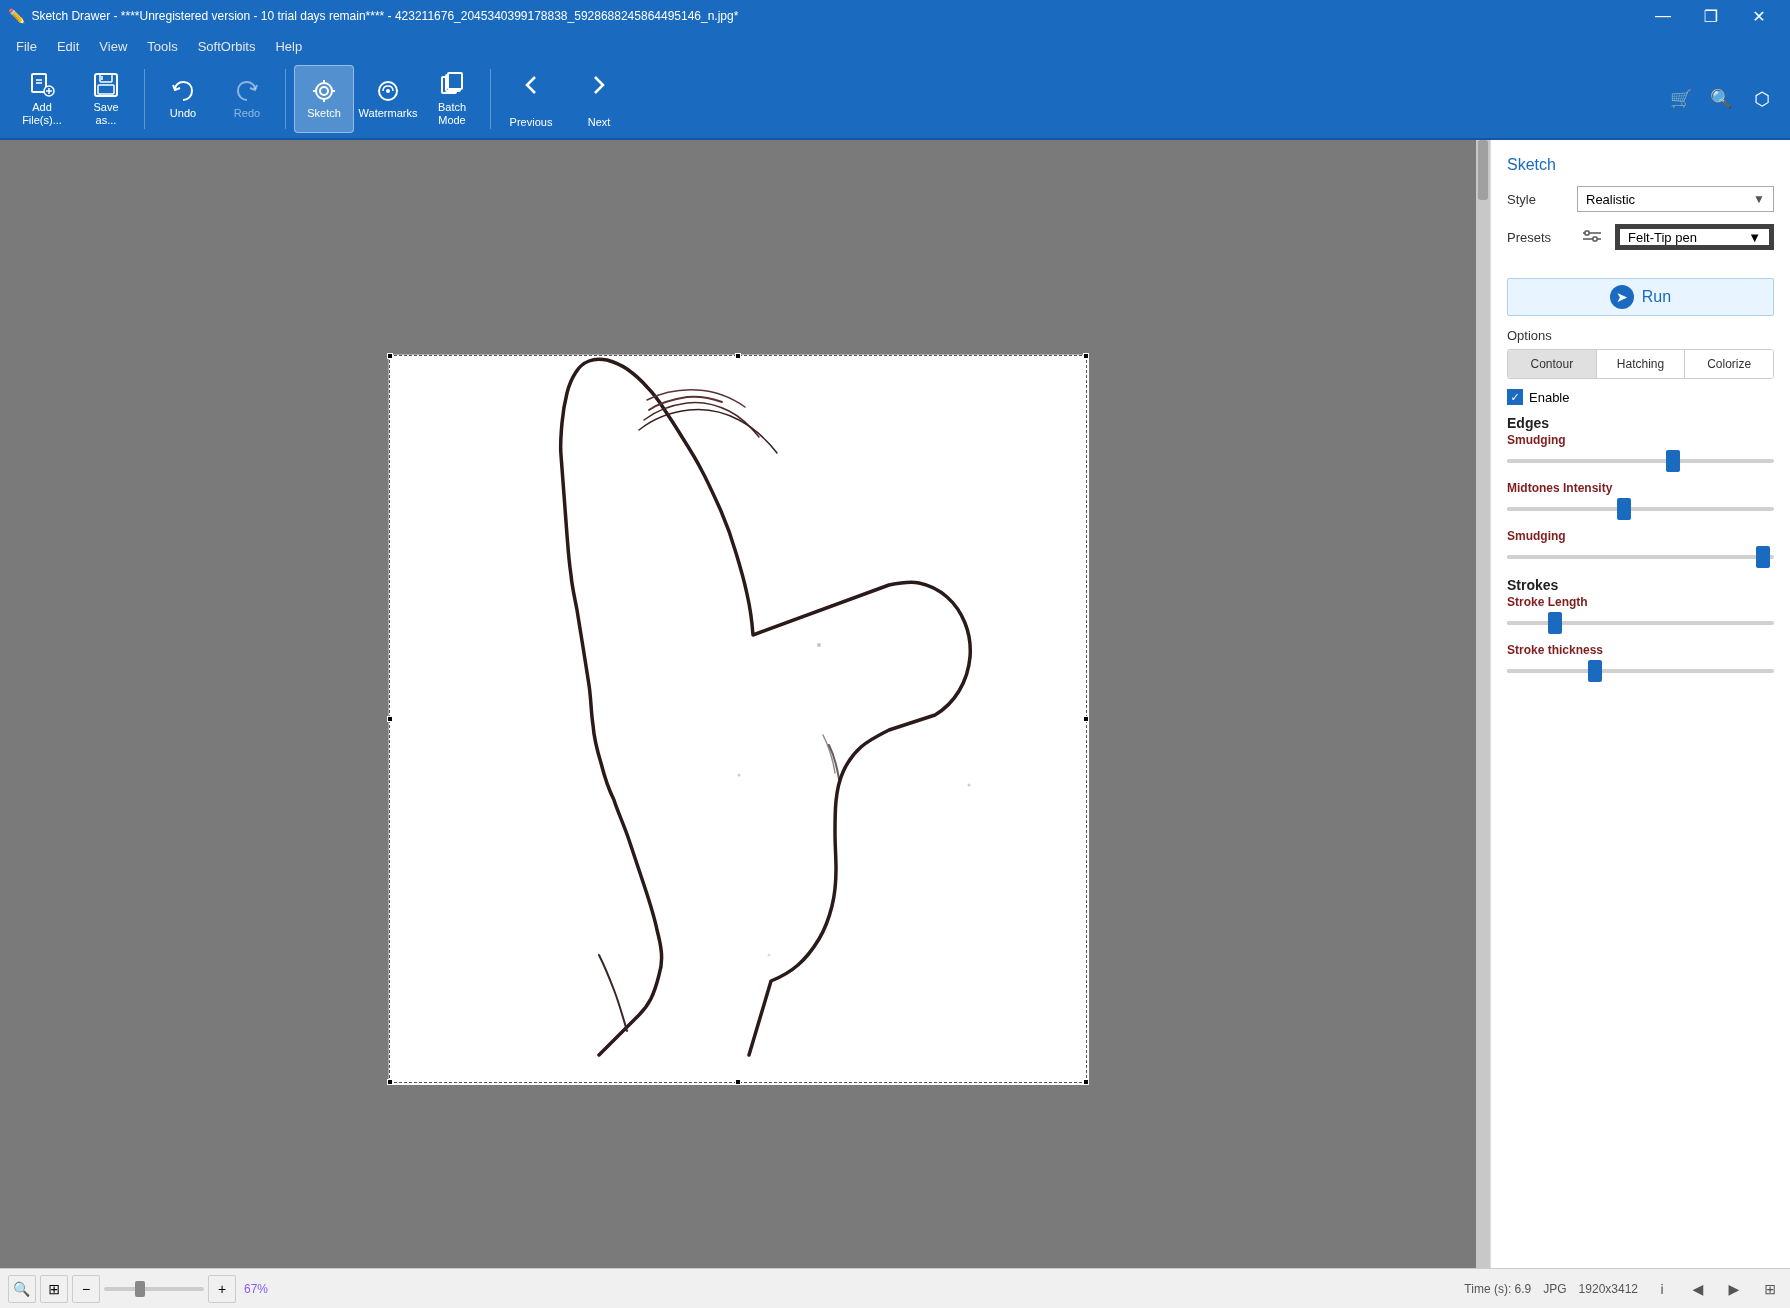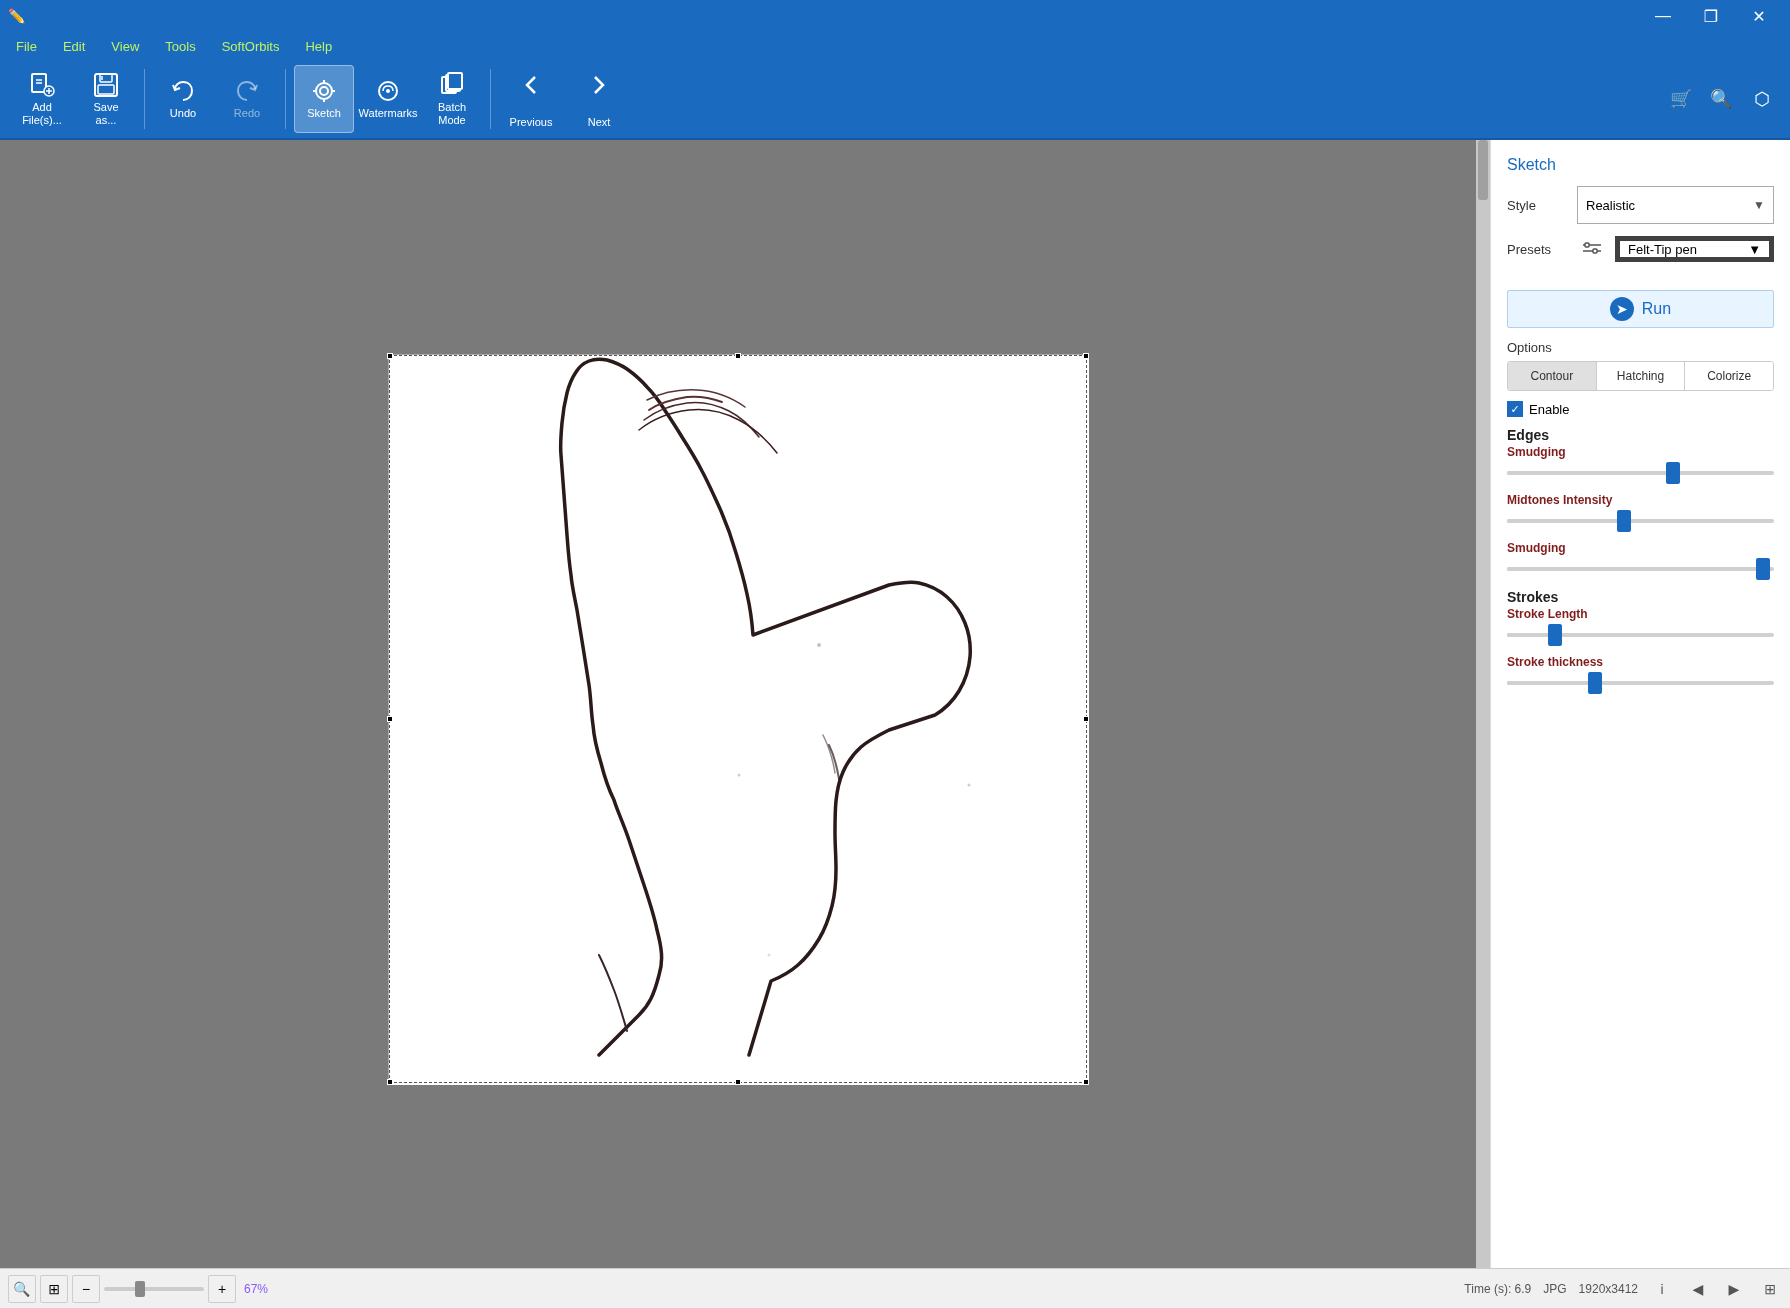--- a/index.html
+++ b/index.html
@@ -26,26 +26,26 @@
       border: none;
       color: white;
       font-size: 16px;
       cursor: pointer;
       display: flex; align-items: center; justify-content: center;
     }
 
     
     .menu-bar {
       background: #1a6bbf;
-      color: #bef264;
+      color: #e5e5e5;
       height: 28px;
       display: flex;
       align-items: center;
       padding: 0 8px;
-      gap: 10px;
+      gap: 4px;
     }
     .menu-item {
       padding: 3px 8px;
       cursor: pointer;
       font-size: 13px;
       border-radius: 3px;
     }
 
     
     .toolbar {
@@ -401,20 +401,21 @@
       font-size: 14px;
       color: #555;
     }
   </style>
 </head>
 <body>
 
 <div class="title-bar">
   <div class="title-bar-left">
     <span class="title-bar-icon">✏️</span>
+    <span class="title-bar-title">Sketch Drawer - ****Unregistered version - 10 trial days remain**** - 423211676_2045340399178838_5928688245864495146_n.jpg*</span>
   </div>
   <div class="title-bar-controls">
     <button class="title-btn">—</button>
     <button class="title-btn">❐</button>
     <button class="title-btn close">✕</button>
   </div>
 </div>
 
 <div class="menu-bar">
   <span class="menu-item">File</span>
@@ -616,21 +617,21 @@
     <div class="vscrollbar">
       <div class="vscrollbar-thumb"></div>
     </div>
   </div>
 
   <div class="right-panel">
     <div class="panel-title">Sketch</div>
 
     <div class="panel-row">
       <span class="panel-label">Style</span>
-      <div class="panel-select" style="border:1px solid #aaa; padding: 18px 8px; flex:1; display:flex; align-items:center; justify-content:space-between;">
+      <div class="panel-select" style="border:1px solid #aaa; padding: 12px 8px; flex:1; display:flex; align-items:center; justify-content:space-between;">
         <span>Realistic</span>
         <span class="panel-select-arrow">▼</span>
       </div>
     </div>
 
     <div class="presets-row">
       <span class="panel-label">Presets</span>
       <div class="presets-icon">
         <svg width="24" height="24" viewBox="0 0 24 24" fill="none">
           <line x1="3" y1="8" x2="21" y2="8" stroke="#555" stroke-width="1.5"></line>

